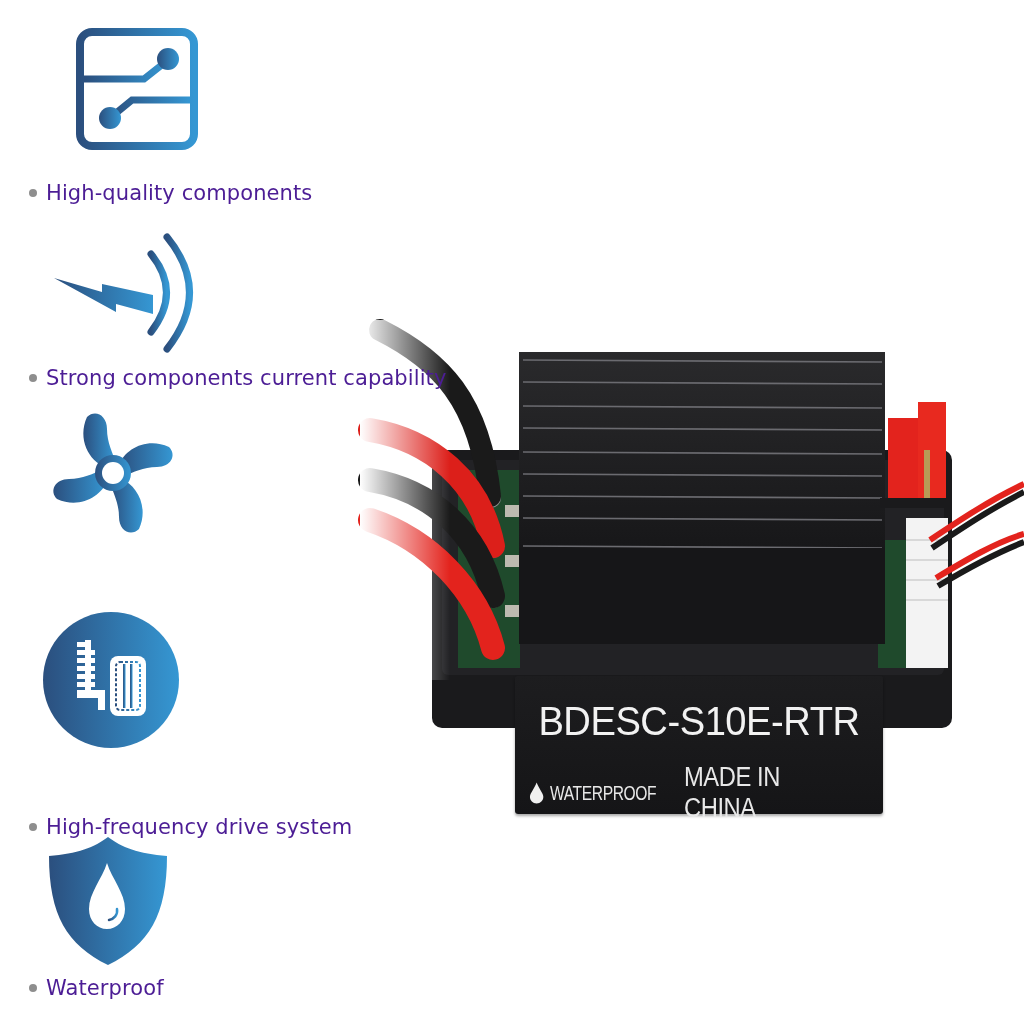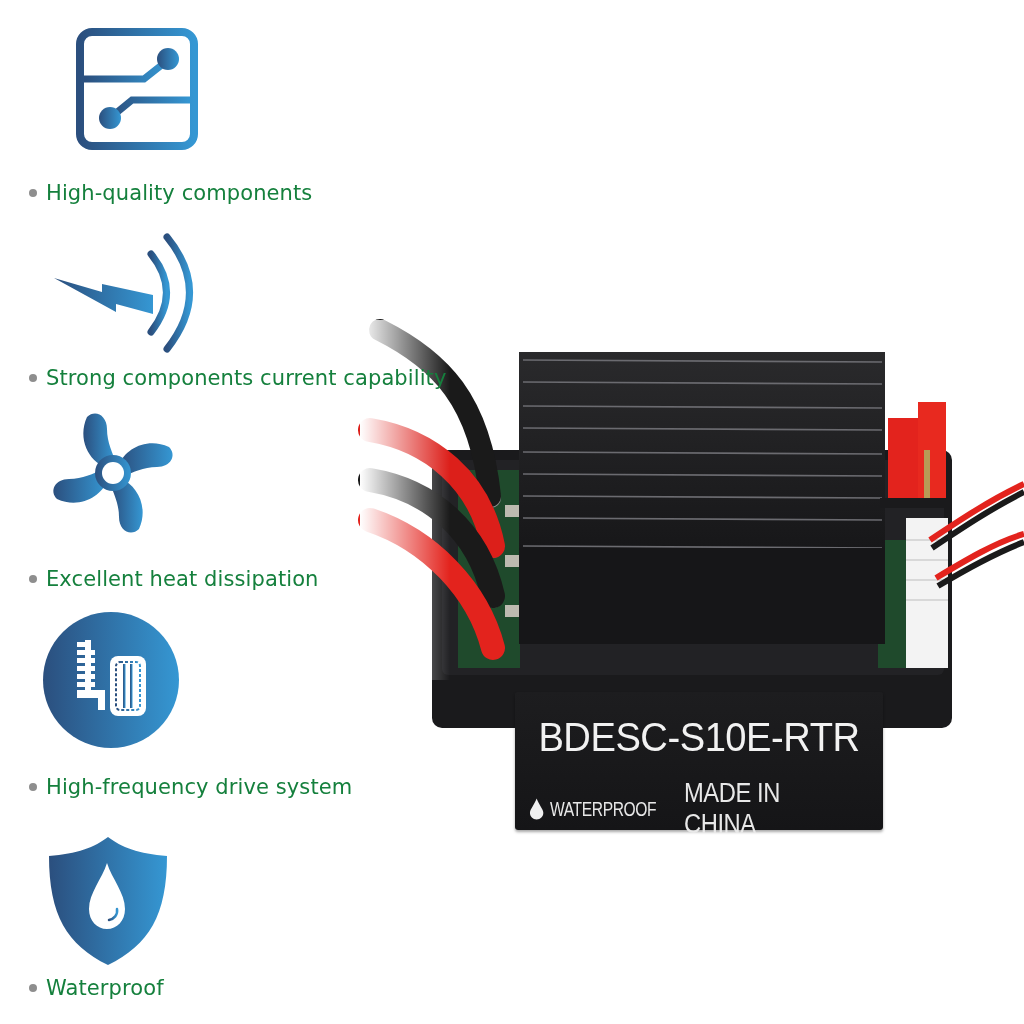--- a/index.html
+++ b/index.html
@@ -10,36 +10,36 @@
     font-family: "DejaVu Sans", "Liberation Sans", sans-serif;
   }
   .canvas { position: relative; width: 1024px; height: 1024px; background: #fff; }
 
   
   .feature-icon { position: absolute; }
   .feature-label {
     position: absolute;
     left: 29px;
     font-size: 21px;
-    color: #15803d;
+    color: #4c1d95;
     white-space: nowrap;
     display: flex; align-items: center;
     letter-spacing: 0.1px;
     z-index: 5;
   }
   .bullet {
     display: inline-block;
     width: 8px; height: 8px;
     border-radius: 50%;
     background: #8e8e8e;
     margin-right: 9px;
   }
   .label-plate {
     position: absolute;
-    left: 515px; top: 692px;
+    left: 515px; top: 676px;
     width: 368px; height: 138px;
     background: linear-gradient(180deg, #1d1d1f 0%, #151517 100%);
     border-radius: 3px;
     box-shadow: 0 2px 3px rgba(0,0,0,0.35);
     z-index: 4;
     text-decoration: underline;
   }
   .model-text {
     position: absolute;
     left: 0; right: 0; top: 22px;
@@ -107,44 +107,40 @@
   <svg class="feature-icon" style="left:49px;top:409px" width="128" height="128" viewBox="0 0 128 128">
     <g fill="url(#blueGrad)">
       <path d="M56 58 C40 52 28 30 38 8 C46 0 58 6 58 20 C58 34 64 44 66 52 Z"></path>
       <path d="M70 56 C76 40 98 28 120 38 C128 46 122 58 108 58 C94 58 84 64 76 66 Z"></path>
       <path d="M72 70 C88 76 100 98 90 120 C82 128 70 122 70 108 C70 94 64 84 62 76 Z"></path>
       <path d="M58 72 C52 88 30 100 8 90 C0 82 6 70 20 70 C34 70 44 64 52 62 Z"></path>
       <circle cx="64" cy="64" r="18"></circle>
     </g>
     <circle cx="64" cy="64" r="11" fill="#ffffff"></circle>
   </svg>
-  <div class="feature-label" style="top:567px">
-    <span class="bullet"></span>
-    <span>Excellent heat dissipation</span>
-  </div>
 
   <svg class="feature-icon" style="left:43px;top:612px" width="136" height="136" viewBox="0 0 136 136">
     <circle cx="68" cy="68" r="68" fill="url(#blueGrad)"></circle>
     <g fill="#ffffff">
       <rect x="34" y="30" width="14" height="5"></rect>
       <rect x="34" y="38" width="18" height="5"></rect>
       <rect x="34" y="46" width="18" height="5"></rect>
       <rect x="34" y="54" width="18" height="5"></rect>
       <rect x="34" y="62" width="18" height="5"></rect>
       <rect x="34" y="70" width="18" height="5"></rect>
       <rect x="34" y="78" width="28" height="8"></rect>
       <rect x="55" y="78" width="7" height="20"></rect>
       <rect x="42" y="28" width="6" height="52"></rect>
     </g>
     <rect x="67" y="44" width="36" height="60" rx="8" fill="#ffffff"></rect>
     <rect x="73" y="50" width="24" height="48" rx="4" fill="none" stroke="url(#blueGrad)" stroke-width="2" stroke-dasharray="3 2"></rect>
     <rect x="80" y="52" width="2.5" height="44" fill="url(#blueGrad)"></rect>
     <rect x="87" y="52" width="2.5" height="44" fill="url(#blueGrad)"></rect>
   </svg>
-  <div class="feature-label" style="top:775px">
+  <div class="feature-label" style="top:815px">
     <span class="bullet"></span>
     <span>High-frequency drive system</span>
   </div>
 
   <svg class="feature-icon" style="left:47px;top:835px" width="122" height="132" viewBox="0 0 122 132">
     <path d="M61 2 C48 12 30 19 2 21 C2 80 20 110 61 130 C102 110 120 80 120 21 C92 19 74 12 61 2 Z" fill="url(#blueGrad)"></path>
     <path d="M60 28 C55 44 42 58 42 74 C42 86 50 94 60 94 C70 94 78 86 78 74 C78 58 65 44 60 28 Z" fill="#ffffff"></path>
     <path d="M70 74 C71 80 67 84 62 85" fill="none" stroke="url(#blueGrad)" stroke-width="2.5" stroke-linecap="round"></path>
   </svg>
   <div class="feature-label" style="top:976px">

